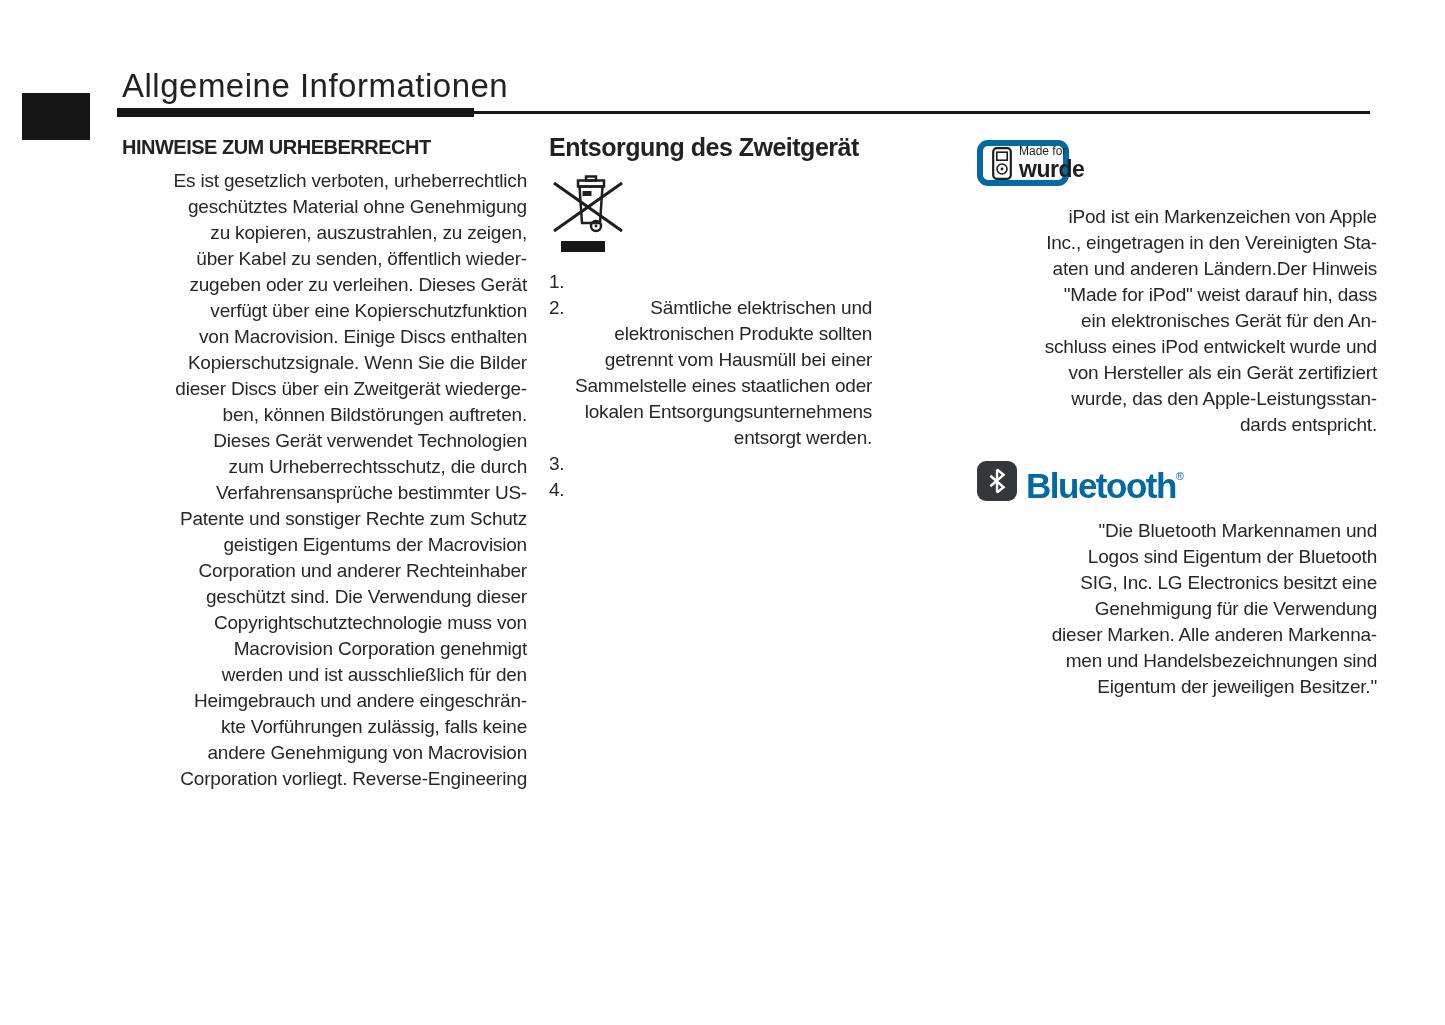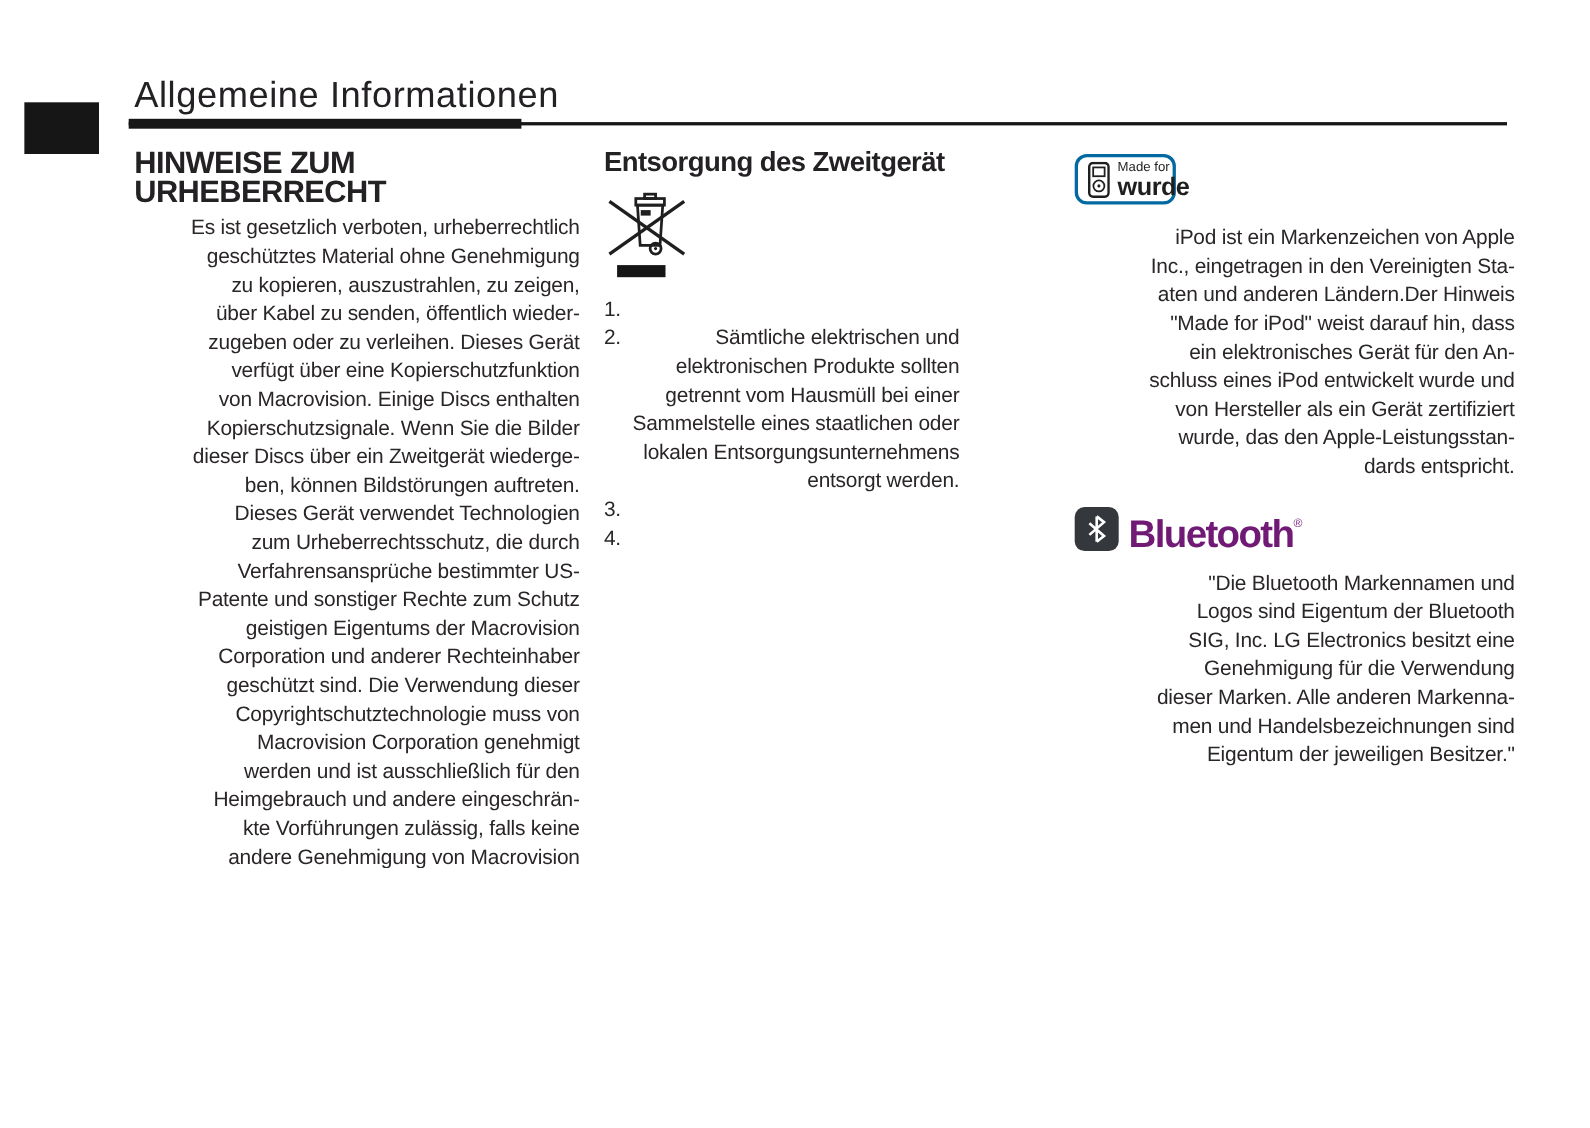--- a/index.html
+++ b/index.html
@@ -7,39 +7,39 @@
         font-family:"Liberation Sans","DejaVu Sans",sans-serif;color:#2a2627;margin-left:22px;}
   .left-tab{position:absolute;left:0;top:93px;width:68px;height:47px;background:#161616;}
   .page-title{position:absolute;left:100px;top:66px;font-size:33px;line-height:40px;
               font-weight:400;letter-spacing:0.5px;color:#242124;white-space:pre;}
   .rule-thin{position:absolute;left:95px;top:111px;width:1253px;height:3px;background:#161616;}
   .rule-thick{position:absolute;left:95px;top:108px;width:357px;height:9px;background:#161616;}
   .col{position:absolute;top:134px;}
   .col1{left:100px;width:405px;}
   .col2{left:527px;width:415px;}
   .col3{left:955px;top:137px;width:400px;}
-  h3.head{margin:0;font-size:28px;line-height:27px;font-weight:700;letter-spacing:-0.5px;color:#242124;}
+  h3.head{margin:0;font-size:20px;line-height:27px;font-weight:700;letter-spacing:-0.5px;color:#242124;}
   .col2 h3.head{font-size:25px;}
   .lines{white-space:pre;font-size:19px;line-height:26px;letter-spacing:-0.2px;text-align:right;}
   .body-copy{margin-top:7px;}
   .weee{margin-top:13px;margin-left:2px;}
   .weee-bar{width:44px;height:11px;background:#161616;margin:5px 0 0 10px;}
   .dlist{margin-top:17px;}
   .ditem{display:flex;}
   .dnum{width:26px;flex:0 0 26px;font-size:19px;line-height:26px;letter-spacing:-0.2px;}
-  .ipod-badge{margin-top:3px;width:92px;height:46px;border:3px solid #0369a1;border-radius:11px;
+  .ipod-badge{margin-top:3px;width:92px;height:46px;border:6px solid #0369a1;border-radius:11px;
               display:flex;align-items:center;padding-left:9px;box-sizing:border-box;gap:7px;background:#fff;}
   .ipod-txt{display:flex;flex-direction:column;line-height:1;}
   .madefor{font-size:12px;font-weight:400;letter-spacing:0;color:#1f1f1f;}
   .ipodword{font-size:23px;font-weight:700;letter-spacing:-0.5px;color:#1f1f1f;margin-top:1px;}
   .p1{margin-top:18px;}
   .bt-row{margin-top:22px;display:flex;align-items:center;gap:9px;height:42px;}
   .bt-badge{width:40px;height:40px;background:#34373c;border-radius:9px;display:flex;
             align-items:center;justify-content:center;}
-  .bt-word{font-size:35px;font-weight:700;letter-spacing:-1.5px;color:#701a75;line-height:40px;}
+  .bt-word{font-size:35px;font-weight:700;letter-spacing:-1.5px;color:#0369a1;line-height:40px;}
   .bt-reg{font-size:11px;font-weight:400;vertical-align:18px;letter-spacing:0;}
   .p2{margin-top:16px;}
   .footer-rule{position:absolute;left:95px;top:954px;width:1257px;height:3px;background:#161616;}
   .page-number{position:absolute;left:0;top:963px;width:1445px;text-align:center;
                font-size:21px;font-weight:700;color:#737373;}
   svg{display:block;}
 </style>
 </head>
 <body>
 

